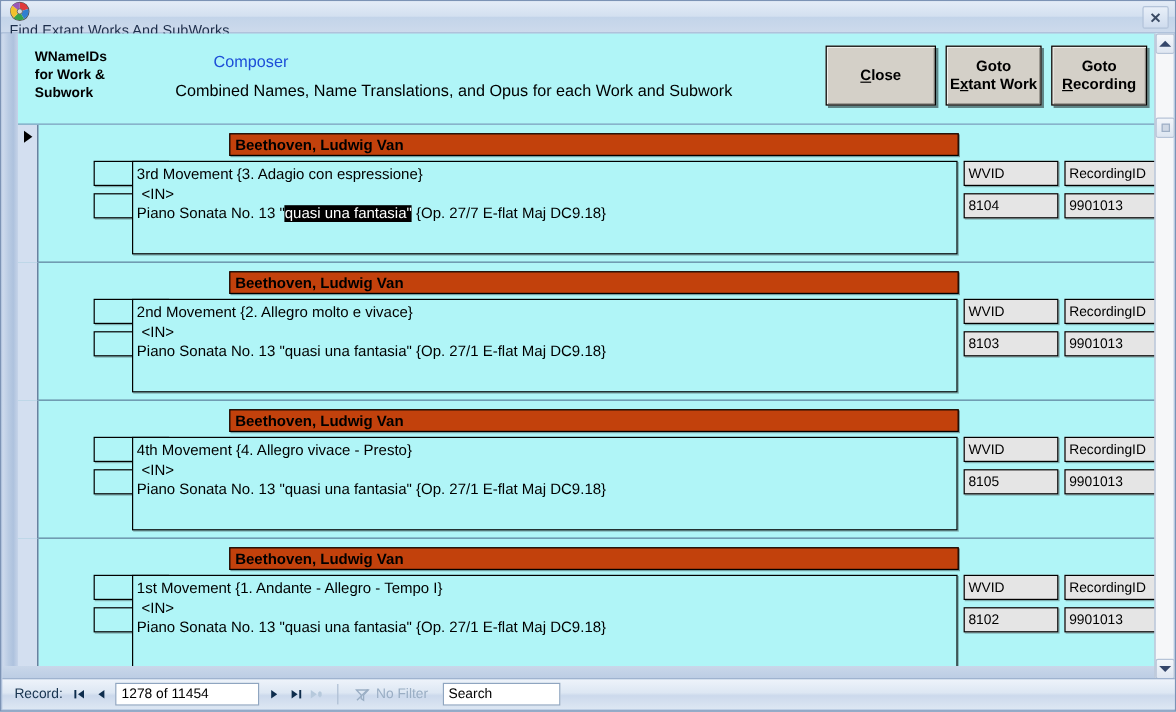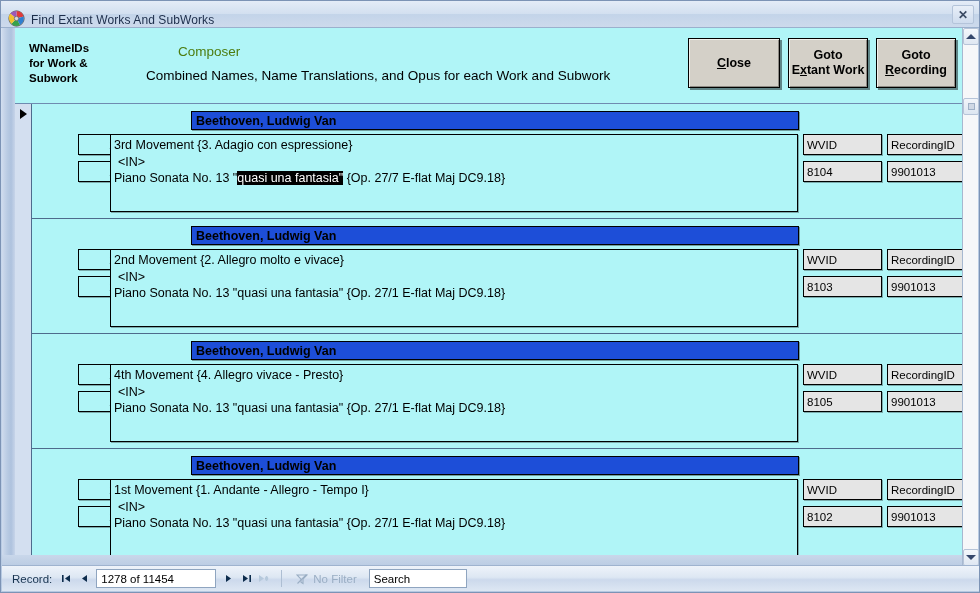--- a/index.html
+++ b/index.html
@@ -18,23 +18,24 @@
     width: 980px; height: 593px;
     background: linear-gradient(to bottom, #d6e2f2 0%, #c3d4ea 55%, #b6c9e2 100%);
     border: 1px solid #7c93b5;
   }
 
   
   #title-bar {
     position: absolute; left: 0; top: 0;
     width: 978px; height: 27px;
     background: linear-gradient(to bottom, #e4ecf7 0%, #d3e0f0 48%, #c3d4e9 52%, #cddaec 100%);
-    display: flex; align-items: flex-end;
+    display: flex; align-items: flex-start;
     padding-left: 7px;
     border-bottom: 1px solid #9bb0cd;
+    flex-direction: column;
   }
   #title-icon {
     width: 17px; height: 17px; margin-right: 6px;
     position: relative; flex: 0 0 auto;
   }
   #title-icon svg { display:block; }
   #title-text {
     font-size: 12px; color: #1c2d4a; letter-spacing: 0.1px;
     white-space: nowrap;
   }
@@ -70,21 +71,21 @@
     border-bottom: 1px solid #6f8bb0;
   }
   #hdr-wnameids {
     position: absolute; left: 14px; top: 13px;
     width: 82px;
     font-size: 11.5px; font-weight: bold; color: #000;
     line-height: 15px;
   }
   #hdr-composer {
     position: absolute; left: 163px; top: 16px;
-    font-size: 13.5px; color: #4d7c0f;
+    font-size: 13.5px; color: #1d4ed8;
   }
   #hdr-combined {
     position: absolute; left: 131px; top: 40px;
     font-size: 13.5px; color: #000;
   }
 
   
   .hdr-btn {
     position: absolute;
     background: #d4d0c8;
@@ -132,21 +133,21 @@
     border-left: 7px solid #000;
     border-top: 5px solid transparent;
     border-bottom: 5px solid transparent;
     margin-top: 1px;
   }
 
   
   .composer-box {
     position: absolute; left: 176px; top: 7px;
     width: 608px; height: 19px;
-    background: #1d4ed8;
+    background: #c2410c;
     border: 1px solid #000;
     font-size: 12.5px; font-weight: bold; color: #000;
     display: flex; align-items: center;
     padding-left: 4px;
     box-shadow: 1px 1px 0 rgba(0,0,0,0.35);
   }
 
   
   .id-box {
     position: absolute; left: 63px;

